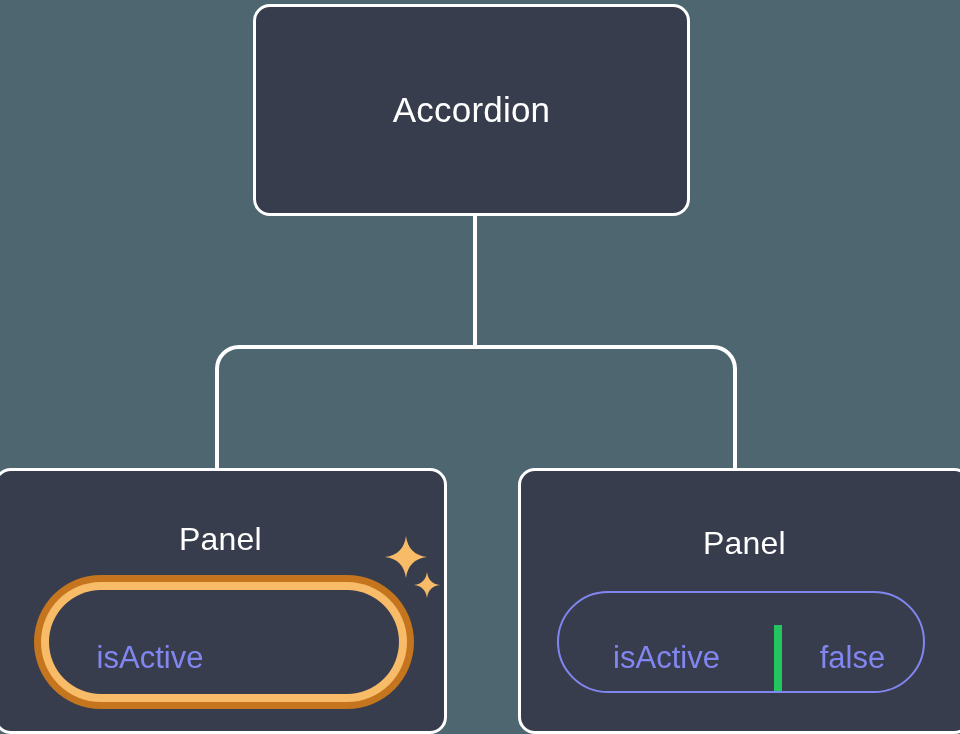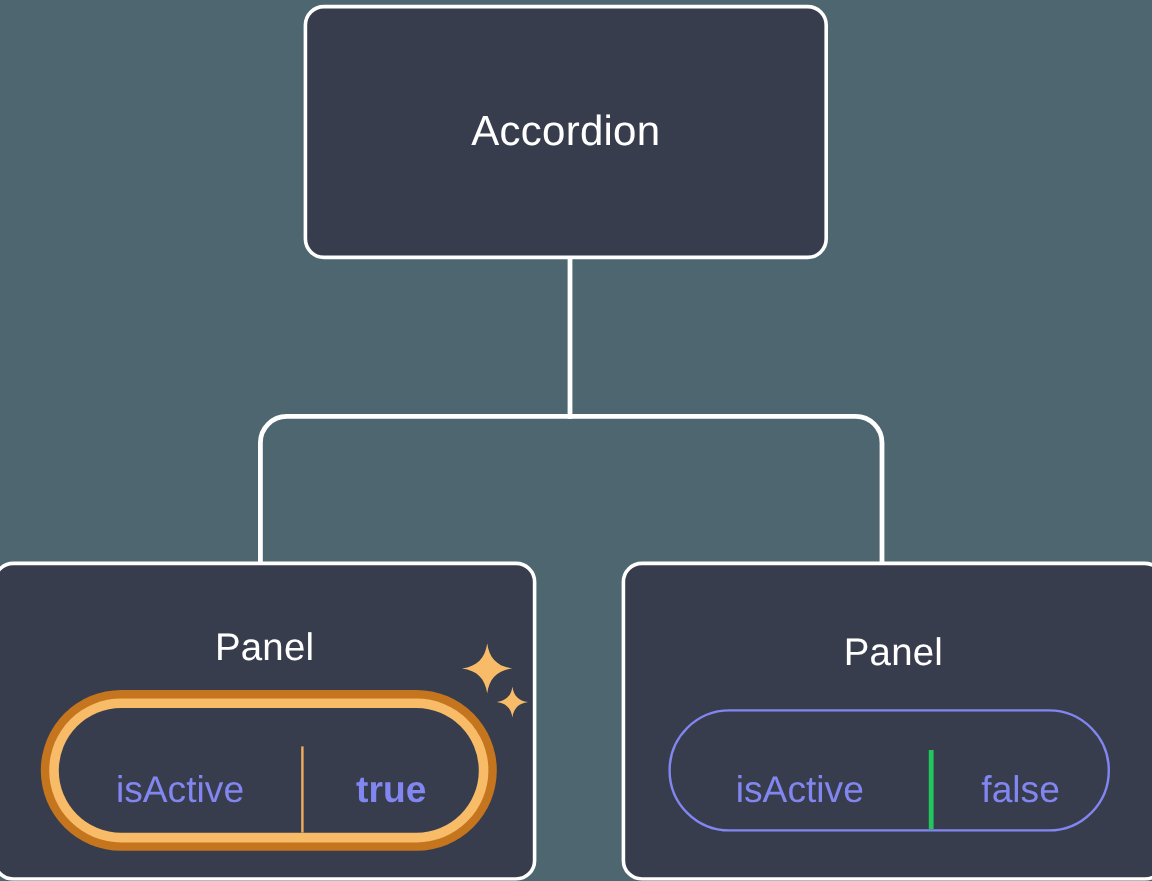--- a/index.html
+++ b/index.html
@@ -115,21 +115,21 @@
     border-radius: 999px;
     background: transparent;
   }
   .pill-plain .pill-key,
   .pill-plain .pill-val {
     color: #8286f0;
     font-size: 31px;
     font-weight: 400;
   }
   .pill-plain .pill-val {
-    border-left: 4px solid #22c55e;
+    border-left: 8px solid #22c55e;
   }
 
   
   .pill-highlight {
     background: #c4751e;
     border-radius: 999px;
     padding: 7px;
   }
   .pill-highlight-inner {
     background: #f8bb68;
@@ -220,21 +220,20 @@
   </div>
 
   <div class="node panel-node" id="node-panel-left">
     <div class="node-title">Panel</div>
   </div>
 
   <div class="pill pill-highlight" id="pill-left">
     <div class="pill-highlight-inner">
       <div class="pill-highlight-core">
         <div class="pill-cell pill-key">isActive</div>
-        <div class="pill-cell pill-val">true</div>
       </div>
     </div>
   </div>
 
   <svg class="sparkle" id="sparkle-big" viewBox="0 0 100 100" xmlns="http://www.w3.org/2000/svg">
     <path d="M50 0 C54 30 70 46 100 50 C70 54 54 70 50 100 C46 70 30 54 0 50 C30 46 46 30 50 0 Z" fill="#f8bb68"></path>
   </svg>
   <svg class="sparkle" id="sparkle-small" viewBox="0 0 100 100" xmlns="http://www.w3.org/2000/svg">
     <path d="M50 0 C54 30 70 46 100 50 C70 54 54 70 50 100 C46 70 30 54 0 50 C30 46 46 30 50 0 Z" fill="#f8bb68"></path>
   </svg>

